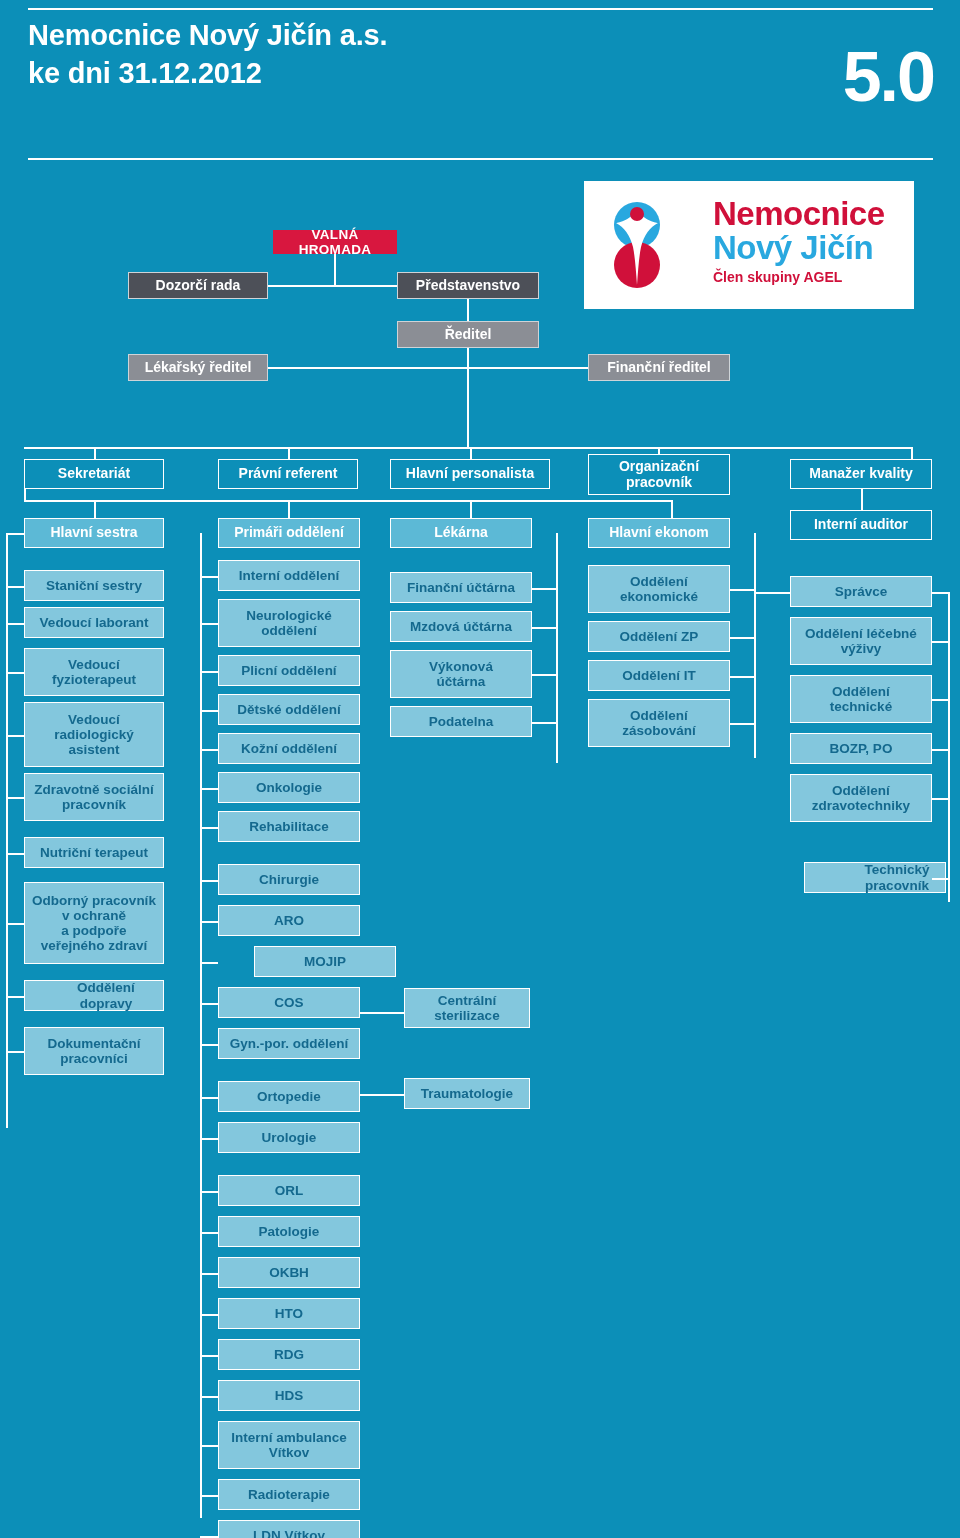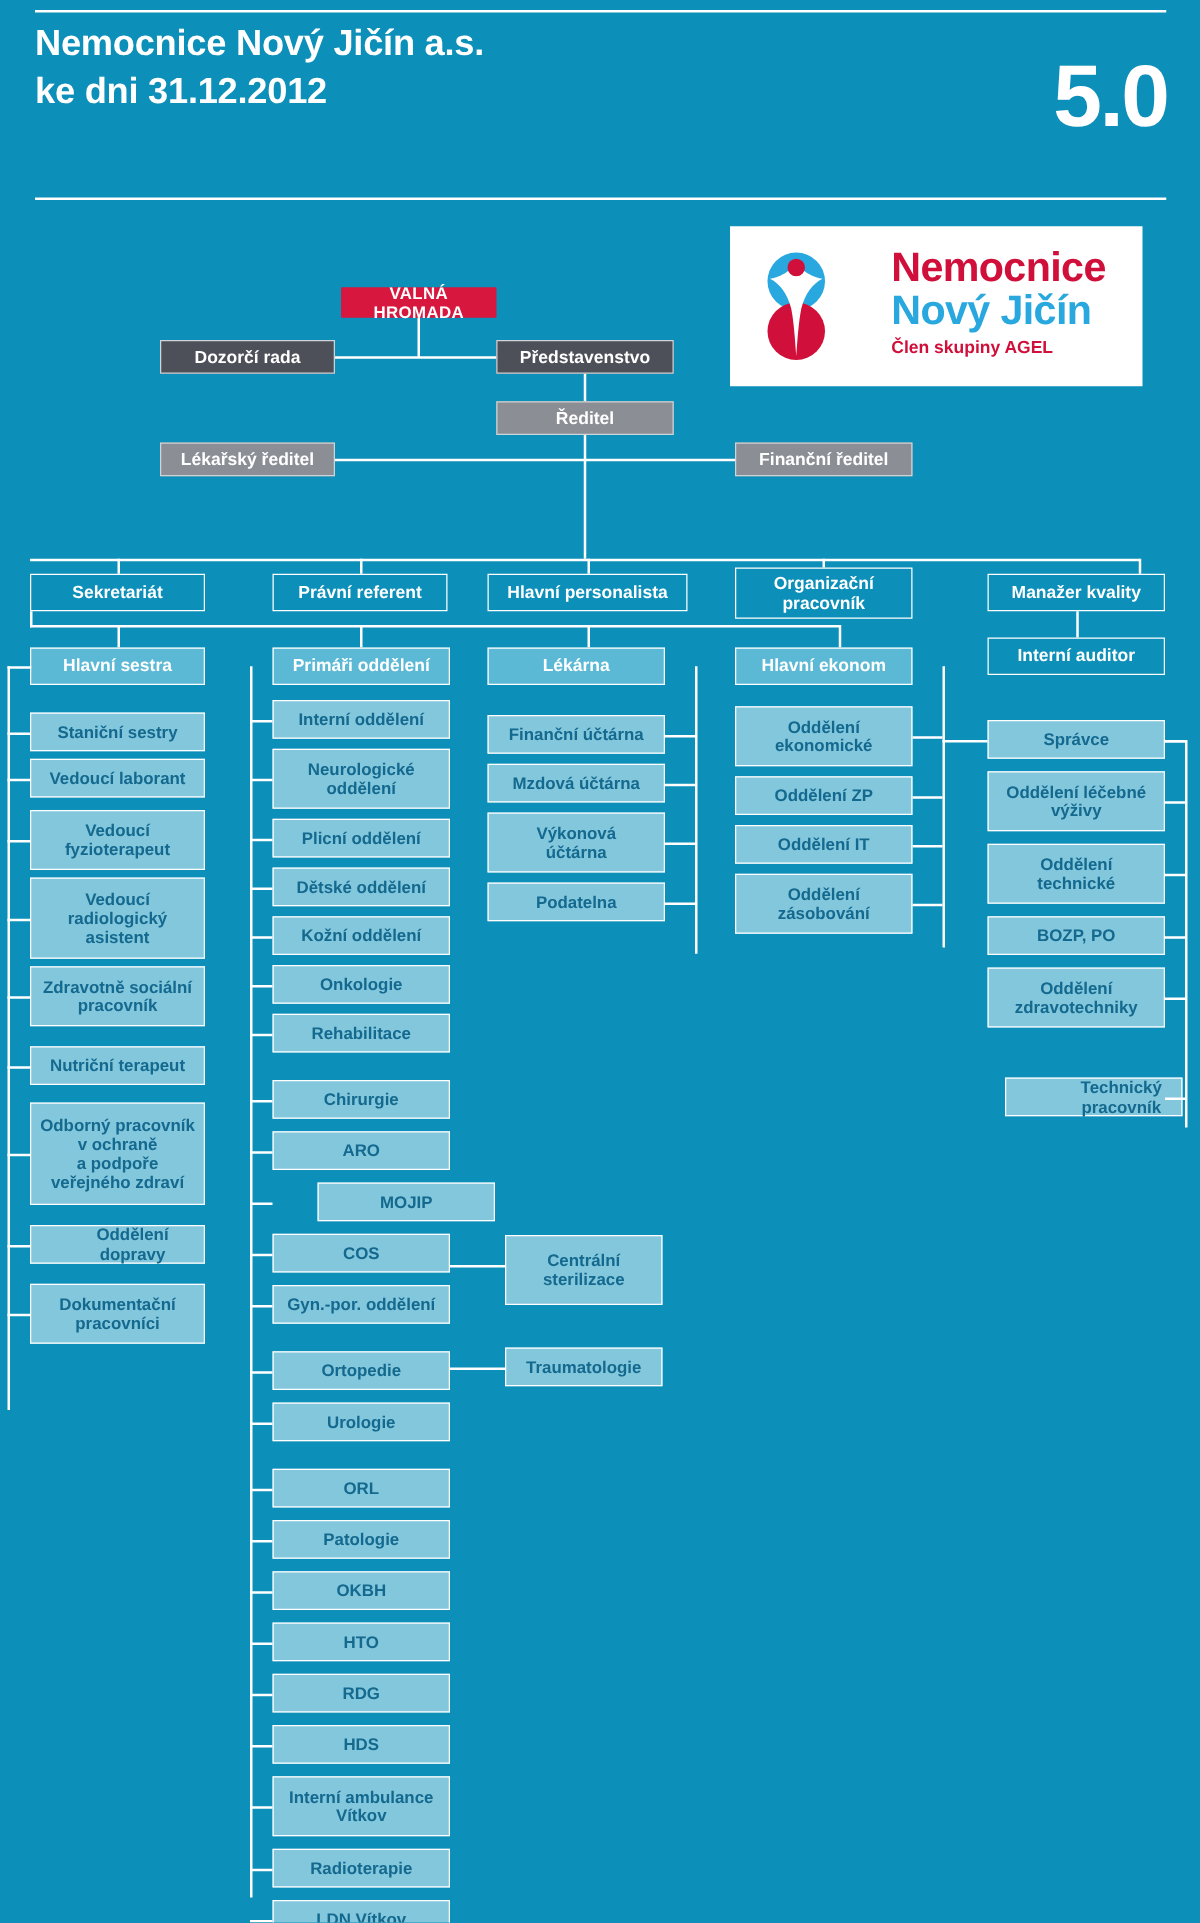--- a/index.html
+++ b/index.html
@@ -322,21 +322,21 @@
     <div class="ln h" style="left: 532px; top: 627px; width: 24px;"></div>
     <div class="bx b-light" style="left: 390px; top: 650px; width: 142px; height: 48px; flex-direction: column;">
       <span>Výkonová</span>
       <span>účtárna</span>
     </div>
     <div class="ln h" style="left: 532px; top: 674px; width: 24px;"></div>
     <div class="bx b-light" style="left: 390px; top: 706px; width: 142px; height: 31px; flex-direction: column;">
       <span>Podatelna</span>
     </div>
     <div class="ln h" style="left: 532px; top: 722px; width: 24px;"></div>
-    <div class="bx b-light" style="left: 404px; top: 988px; width: 126px; height: 56px; flex-direction: column;">
+    <div class="bx b-light" style="left: 404px; top: 988px; width: 126px; height: 40px; flex-direction: column;">
       <span>Centrální</span>
       <span>sterilizace</span>
     </div>
     <div class="ln h" style="left: 360px; top: 1012px; width: 44px;"></div>
     <div class="bx b-light" style="left: 404px; top: 1078px; width: 126px; height: 31px; flex-direction: column;">
       <span>Traumatologie</span>
     </div>
     <div class="ln h" style="left: 360px; top: 1094px; width: 44px;"></div>
     <div class="bx b-light" style="left: 588px; top: 565px; width: 142px; height: 48px; flex-direction: column;">
       <span>Oddělení</span>

